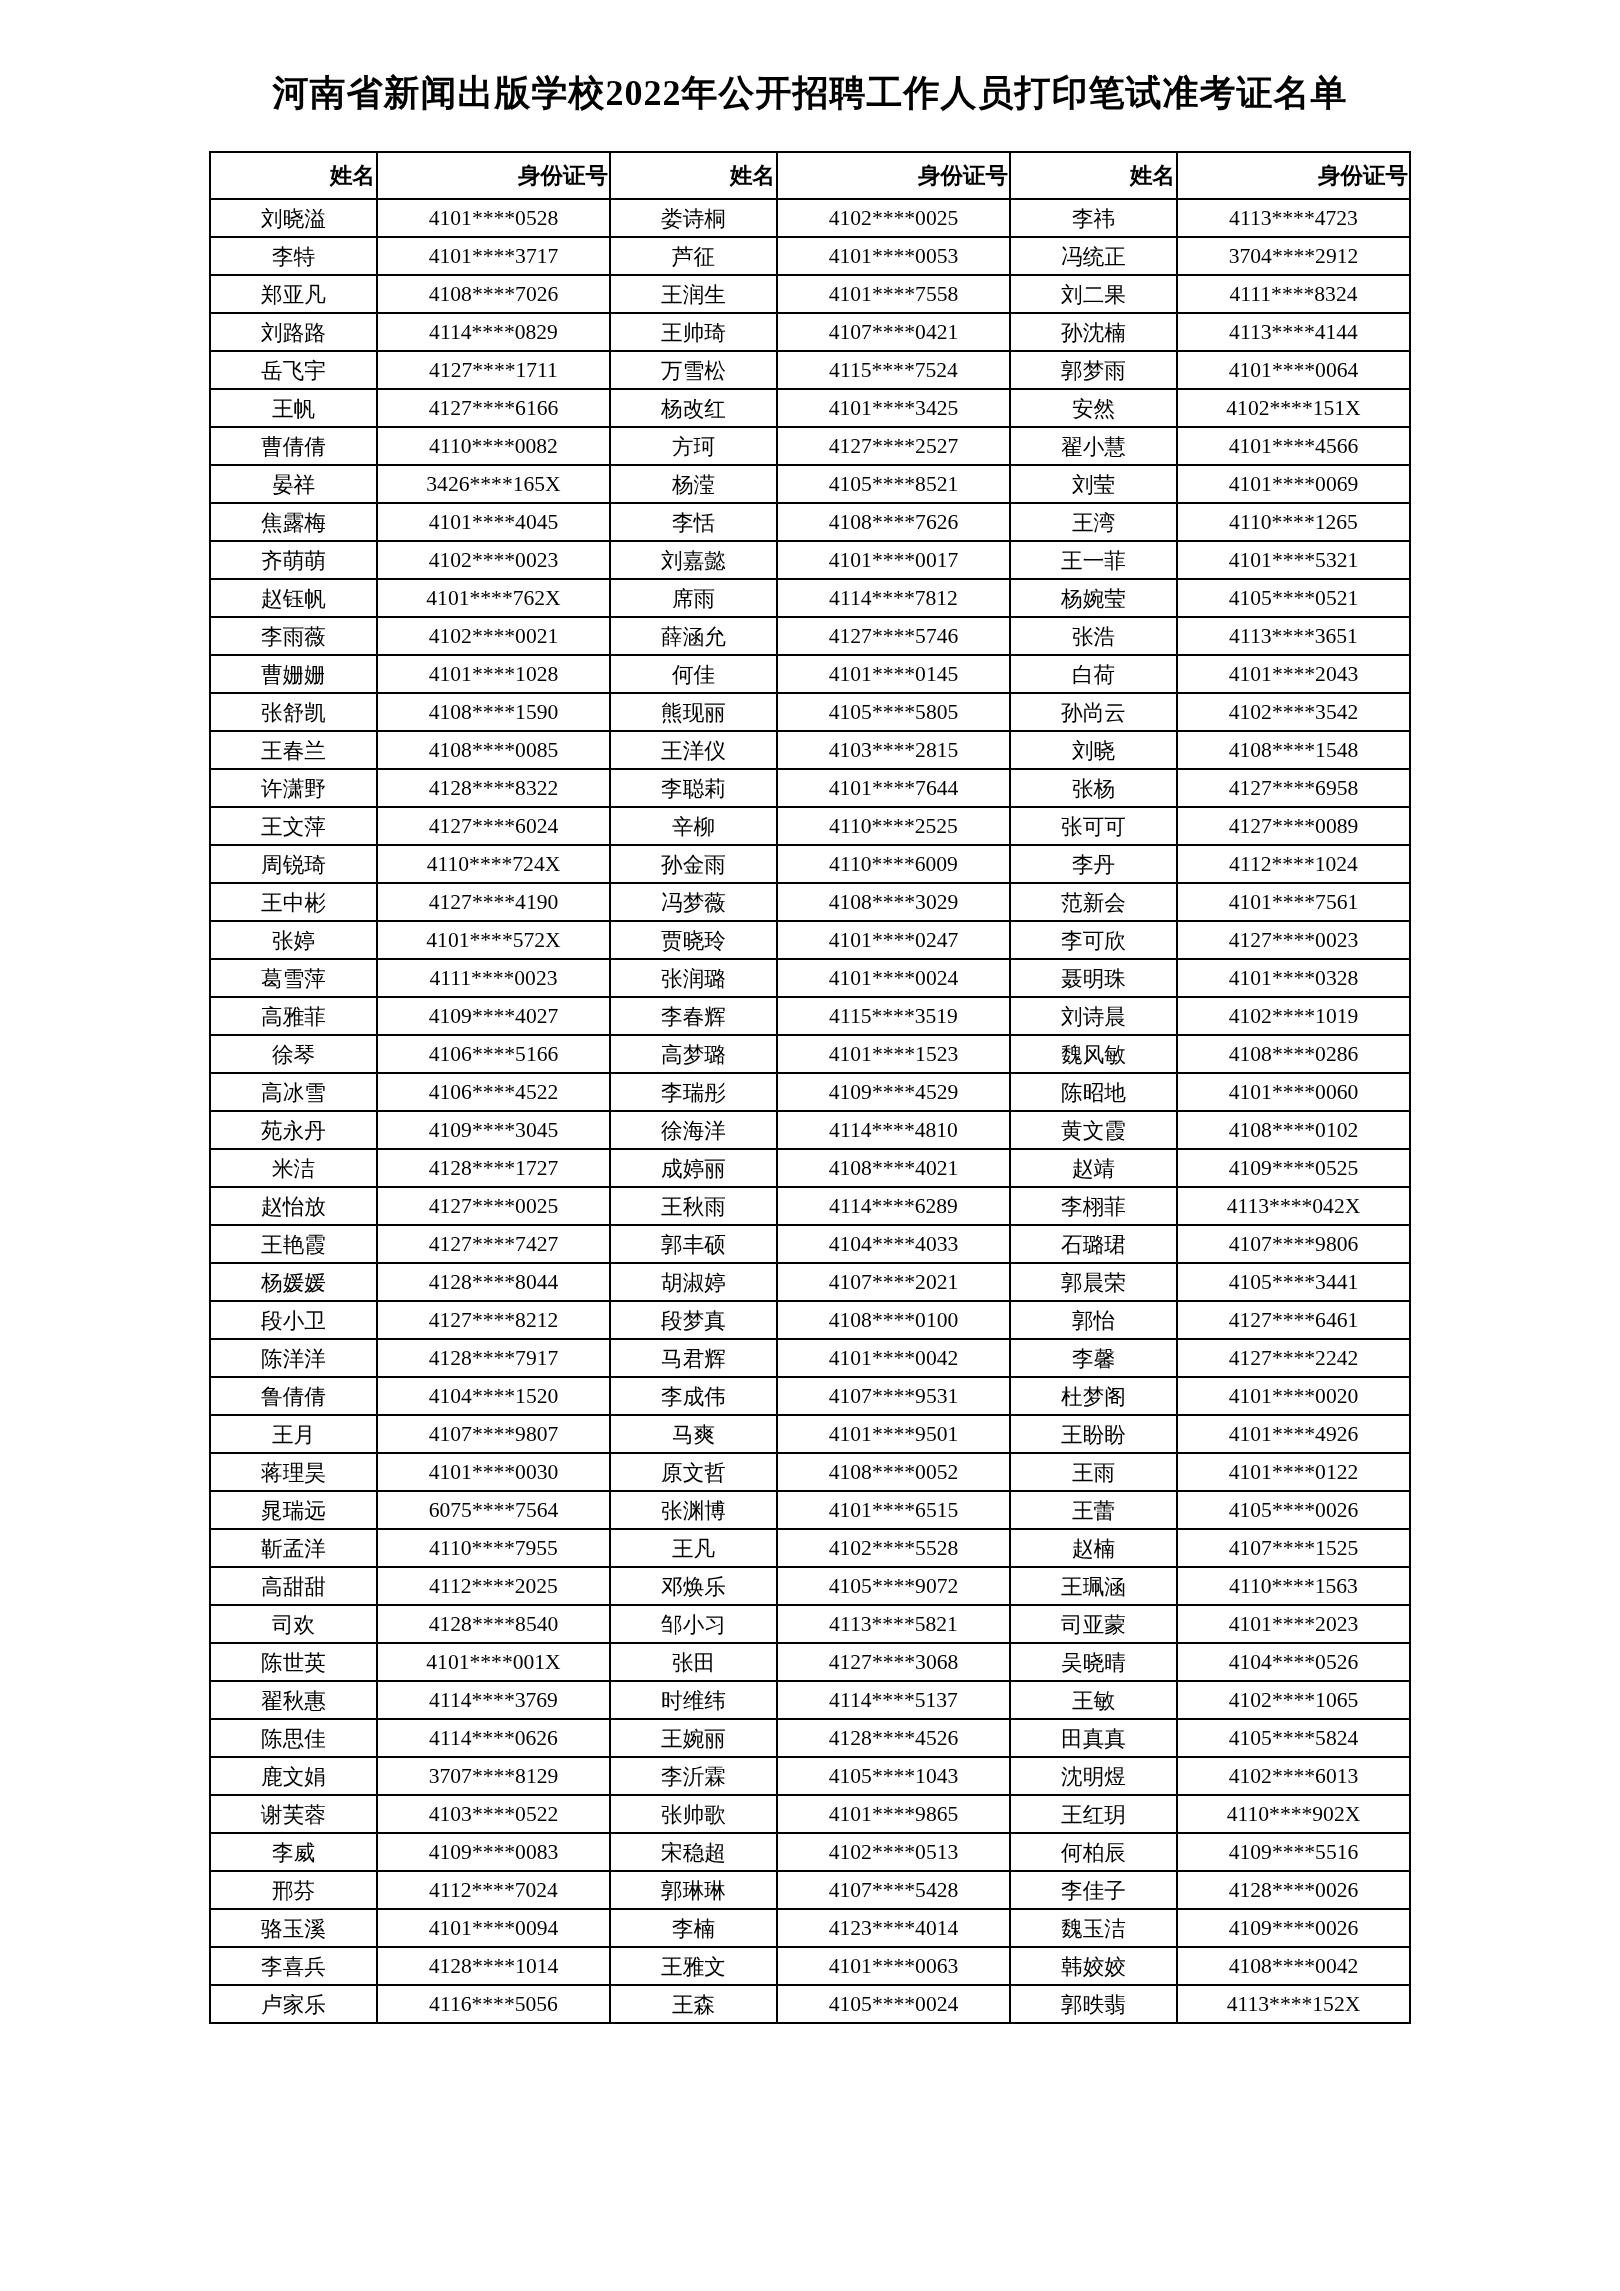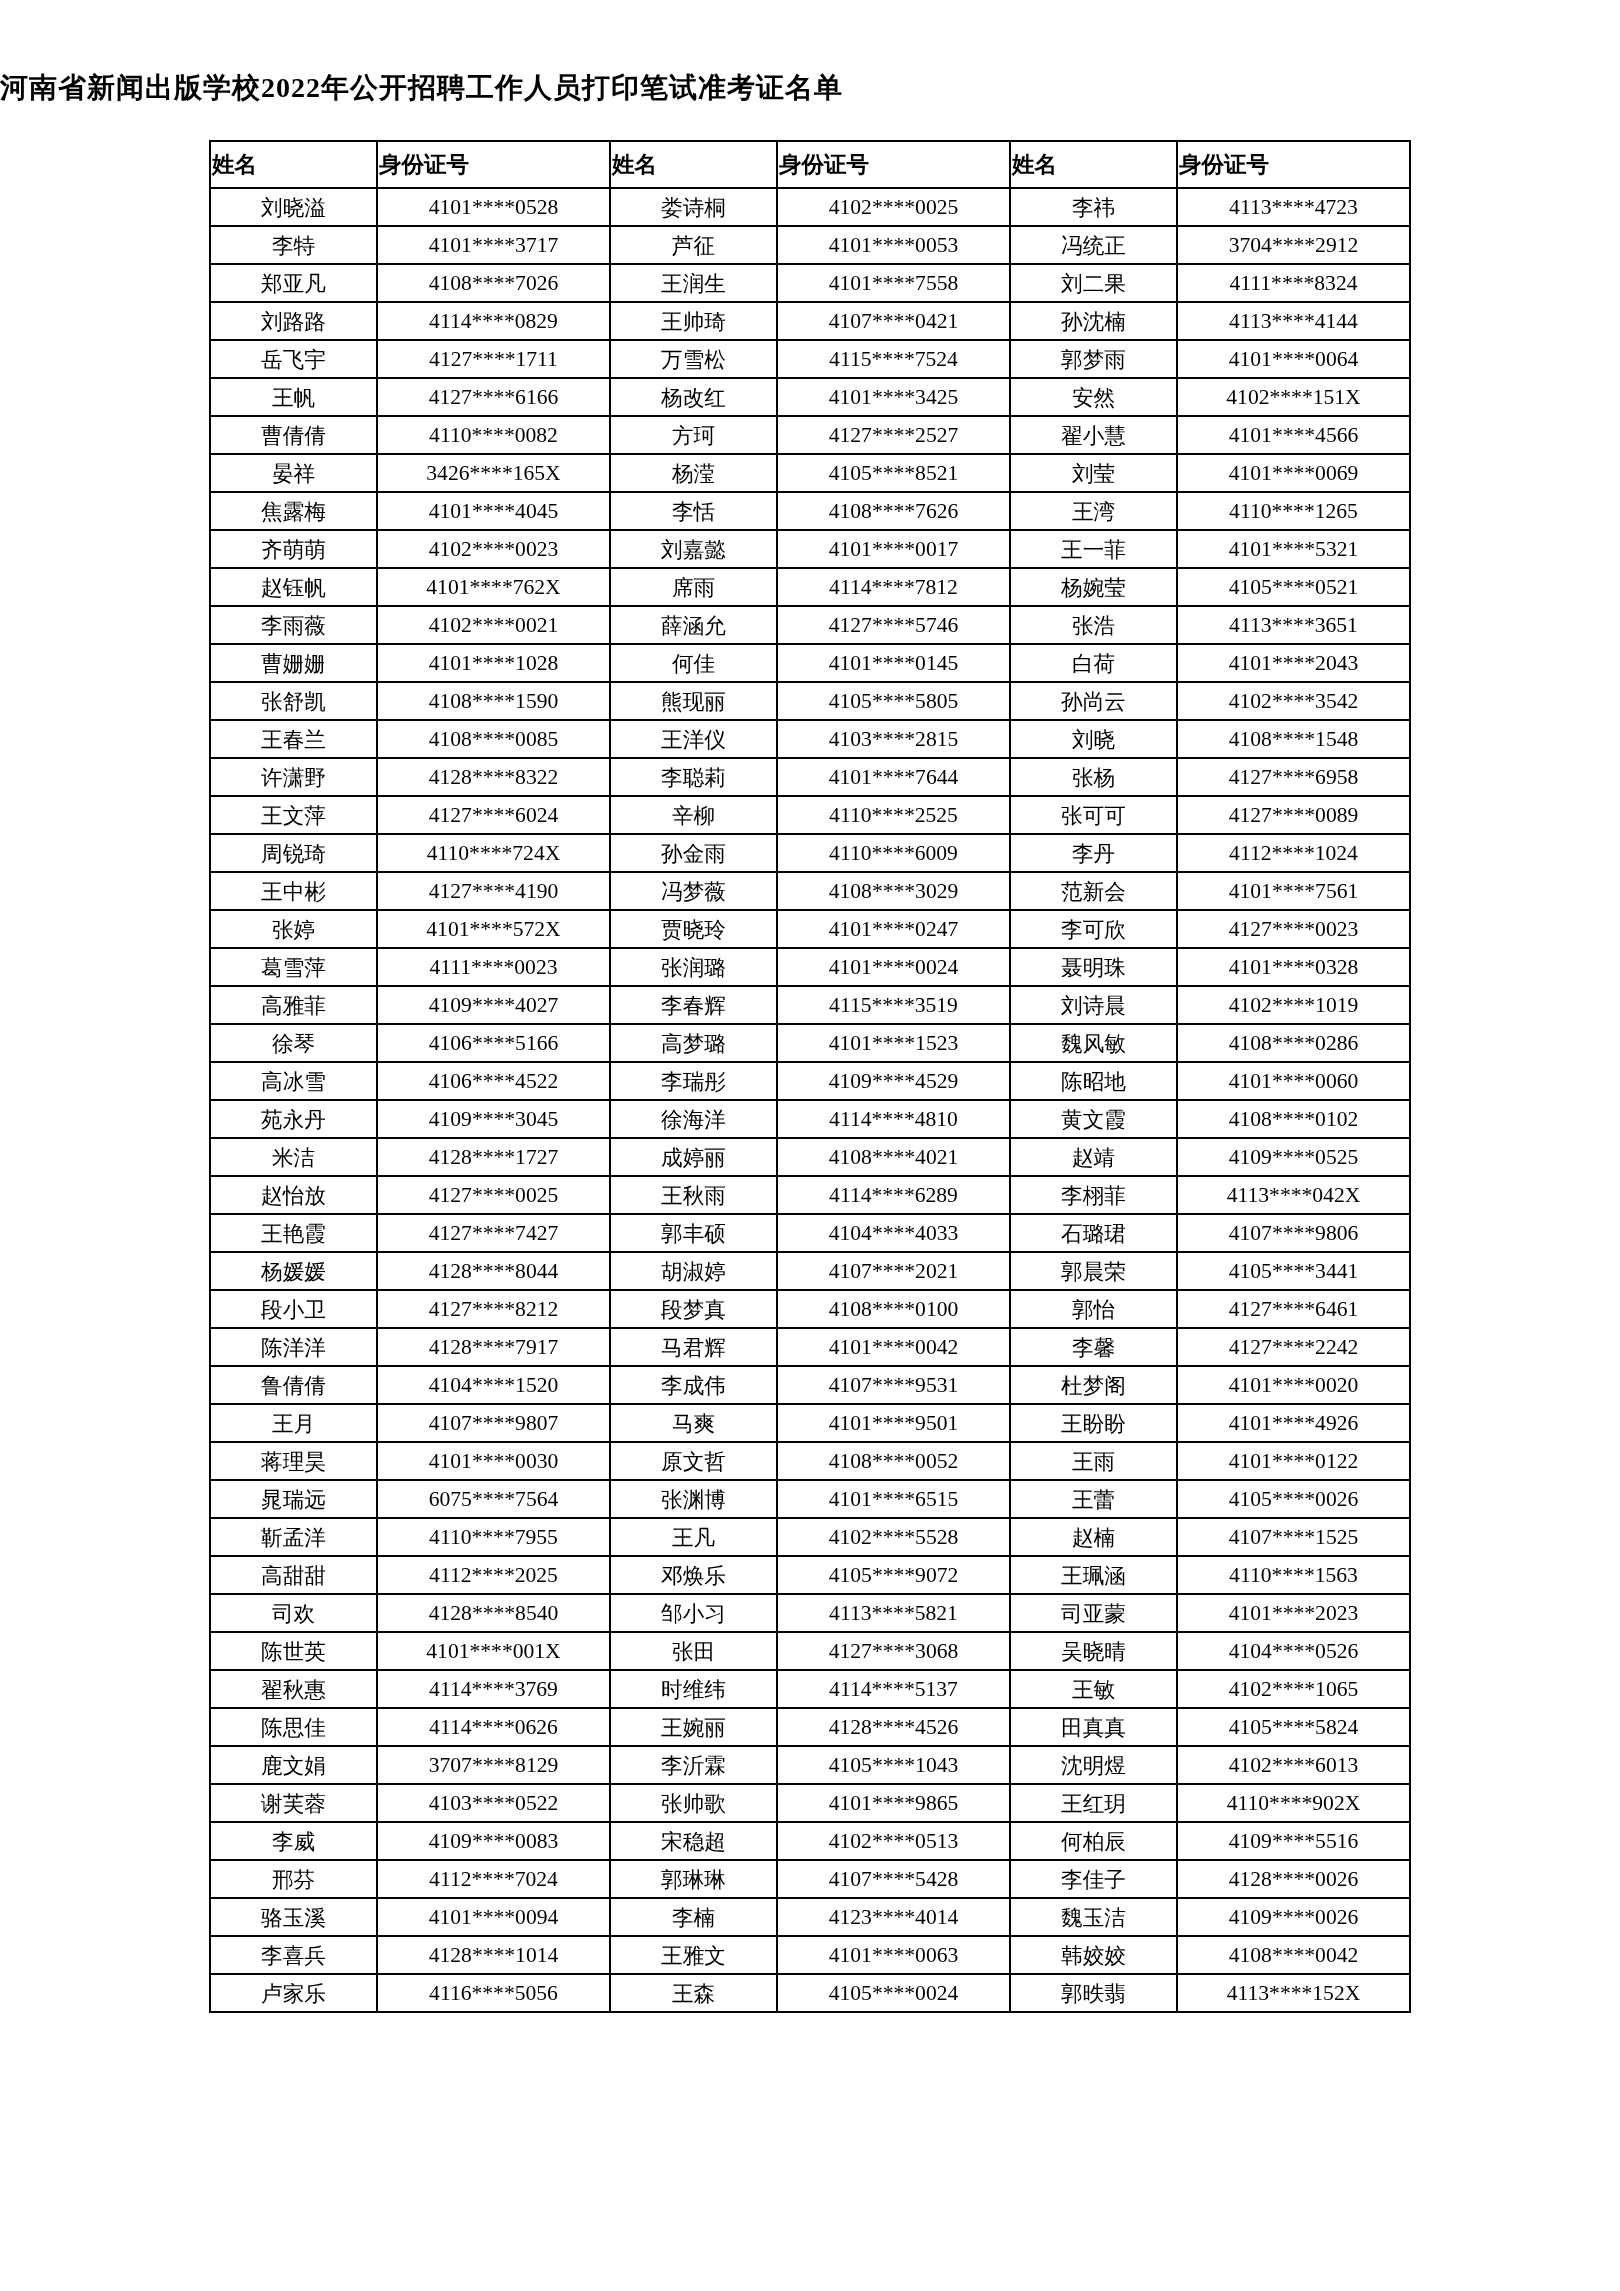--- a/index.html
+++ b/index.html
@@ -10,42 +10,43 @@
     font-family: "Liberation Serif", "DejaVu Serif", serif;
   }
   .page {
     width: 1620px;
     height: 2292px;
     background: #ffffff;
     box-sizing: border-box;
     padding-top: 69px;
   }
   .doc-title {
-    font-size: 28px;
+    text-align: center;
+    font-size: 36px;
     font-weight: bold;
     letter-spacing: 1px;
     margin: 0 0 33px 0;
   }
   table.roster {
     border-collapse: collapse;
     margin: 0 auto;
     width: 1200px;
     table-layout: fixed;
   }
   table.roster, table.roster th, table.roster td {
     border: 2px solid #000000;
   }
   table.roster {
     border-width: 2.9px;
   }
   table.roster thead th {
     height: 43px;
     font-size: 22.5px;
     font-weight: bold;
-    text-align: left;
+    text-align: right;
     vertical-align: middle;
     border-bottom-width: 2.9px;
   }
   table.roster tbody td {
     height: 36px;
     font-size: 21.6px;
     text-align: center;
     vertical-align: middle;
     padding: 0 3.9px;
     overflow: hidden;

